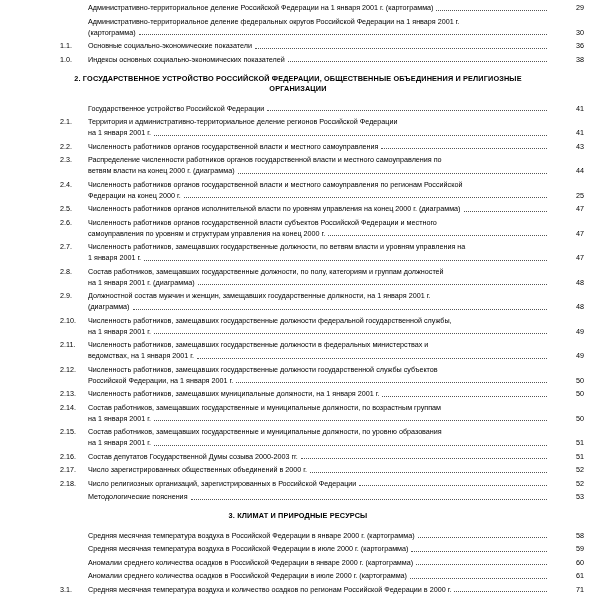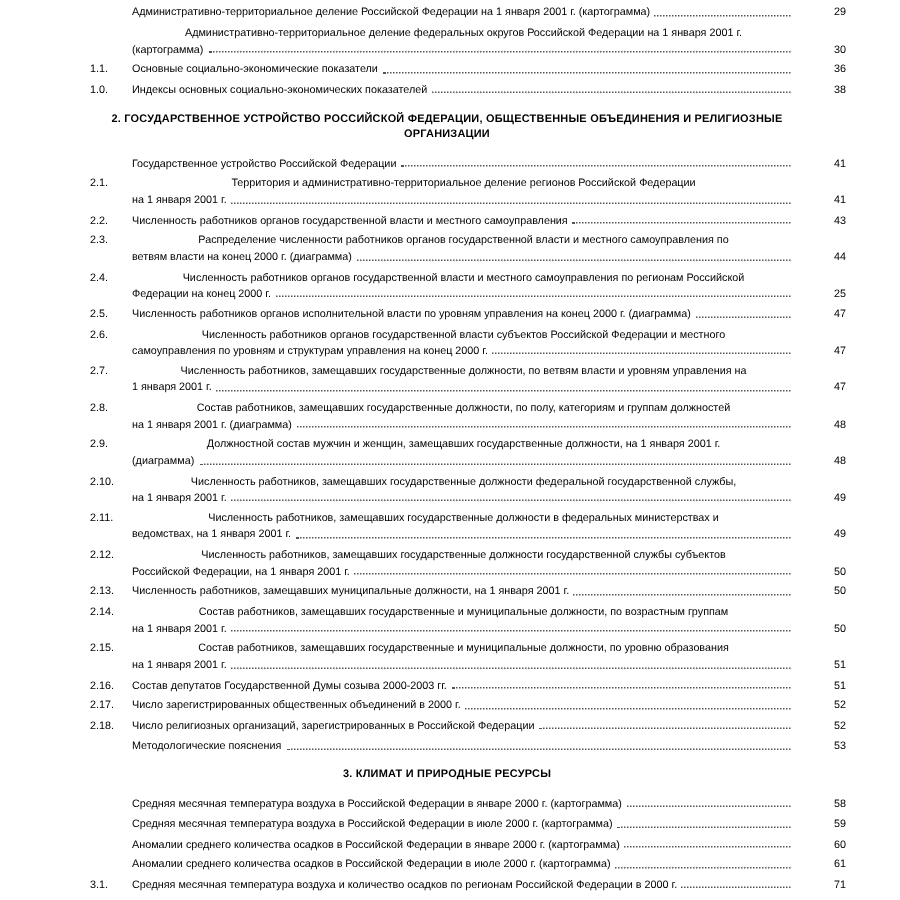--- a/index.html
+++ b/index.html
@@ -36,21 +36,21 @@
     text-transform: none;
   }
 
   
   .entry {
     display: flex;
     align-items: flex-start;
     width: 100%;
     box-sizing: border-box;
     padding-left: 60px;
-    padding-right: 36px;
+    padding-right: 16px;
     margin-bottom: 2.5px;
   }
   .entry-num {
     flex: 0 0 28px;
     font-size: 7.2px;
     line-height: 11px;
     text-align: left;
     white-space: nowrap;
   }
   .entry-body {
@@ -80,21 +80,20 @@
     text-align: right;
     font-size: 7.2px;
     line-height: 11px;
     white-space: nowrap;
   }
   
   .wrap-line {
     font-size: 7.2px;
     line-height: 11px;
     display: block;
-    text-align: center;
   }
   .entry.two-line .entry-page {
     align-self: flex-end;
   }
 </style>
 </head>
 <body>
 
 <div class="page">
   <div class="toc" id="toc-root">

